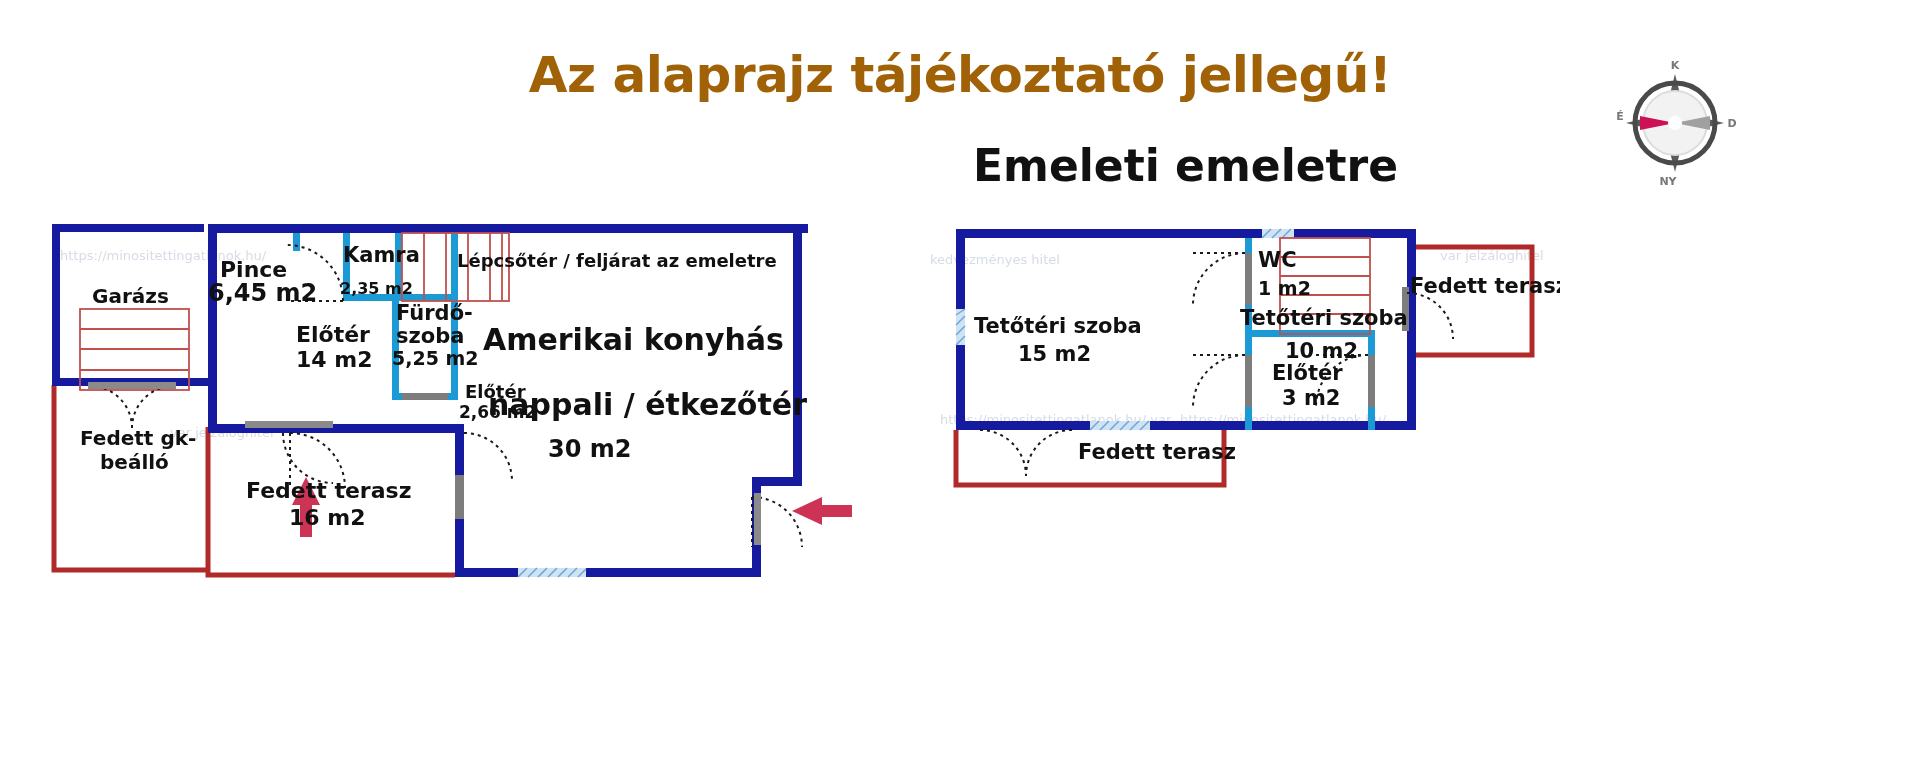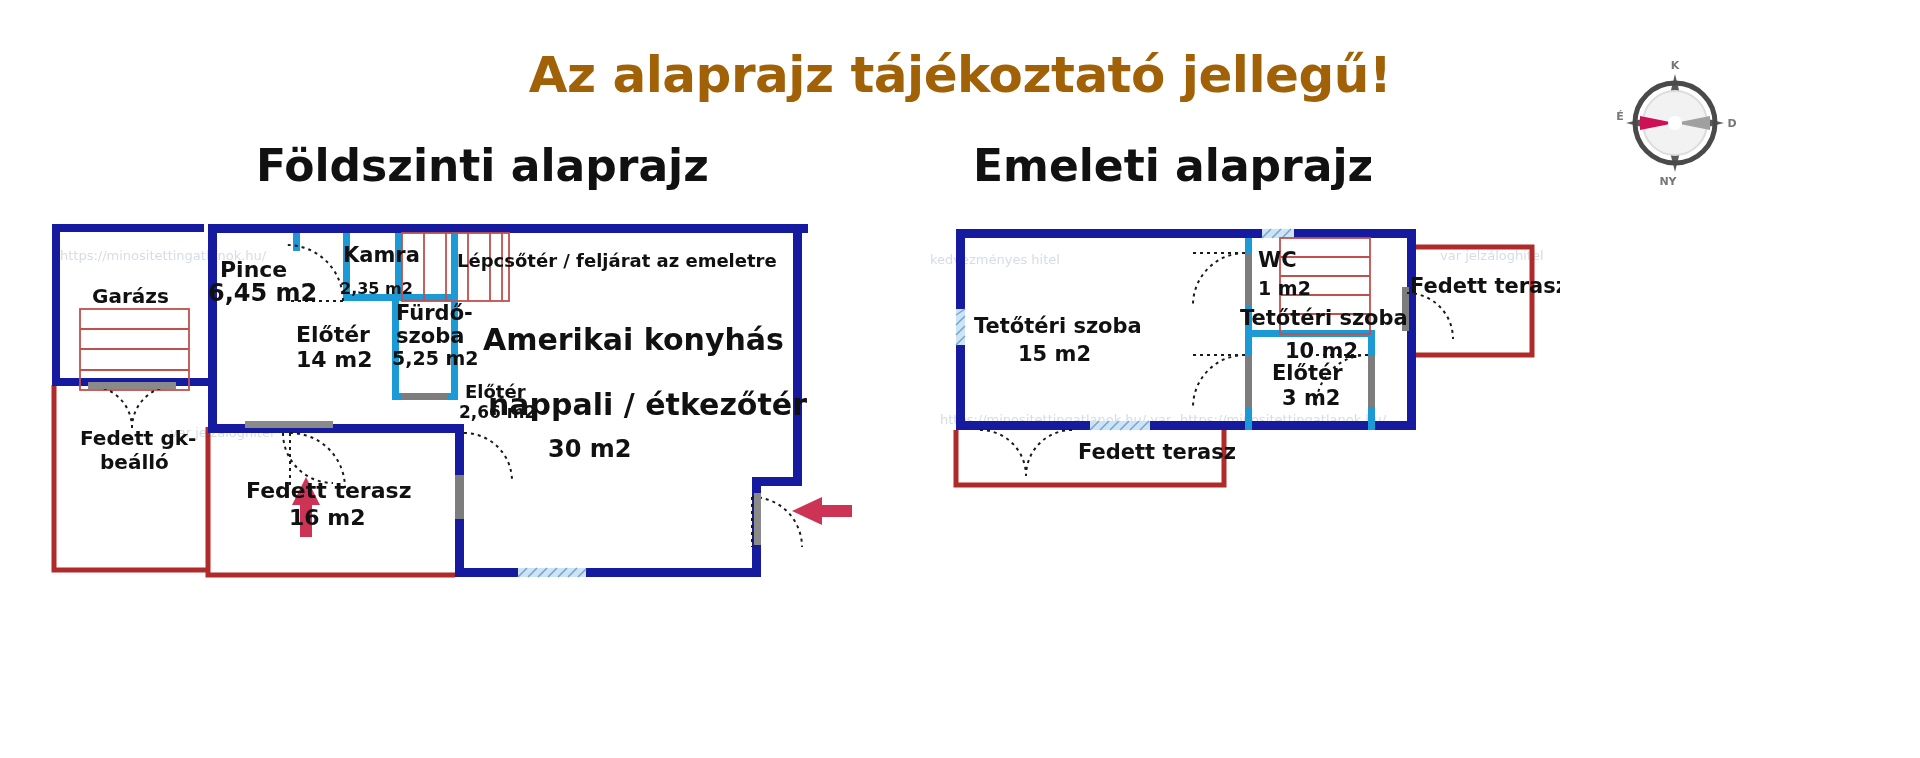--- a/index.html
+++ b/index.html
@@ -42,22 +42,21 @@
     user-select:none;
   }
 </style>
 </head>
 <body>
 
 <div id="root">
 
   <div class="headline">Az alaprajz tájékoztató jellegű!</div>
 
-  <div class="plan-title" id="title-ground">Földszinti alaprajz</div>
-  <div class="plan-title" id="title-upper">Emeleti alaprajz</div>
+  <div class="plan-title" id="title-upper">Emeleti emeletre</div>
 
   <div class="wm" style="left:60px;top:248px;">https://minositettingatlanok.hu/</div>
   <div class="wm" style="left:170px;top:425px;">var jelzáloghitel</div>
   <div class="wm" style="left:930px;top:252px;">kedvezményes hitel</div>
   <div class="wm" style="left:940px;top:412px;">https://minositettingatlanok.hu/ var</div>
   <div class="wm" style="left:1180px;top:412px;">https://minositettingatlanok.hu/</div>
   <div class="wm" style="left:1440px;top:248px;">var jelzáloghitel</div>
 
   <svg id="ground-plan" width="860" height="400" viewBox="0 0 860 400" style="position:absolute;left:40px;top:215px;">
 

